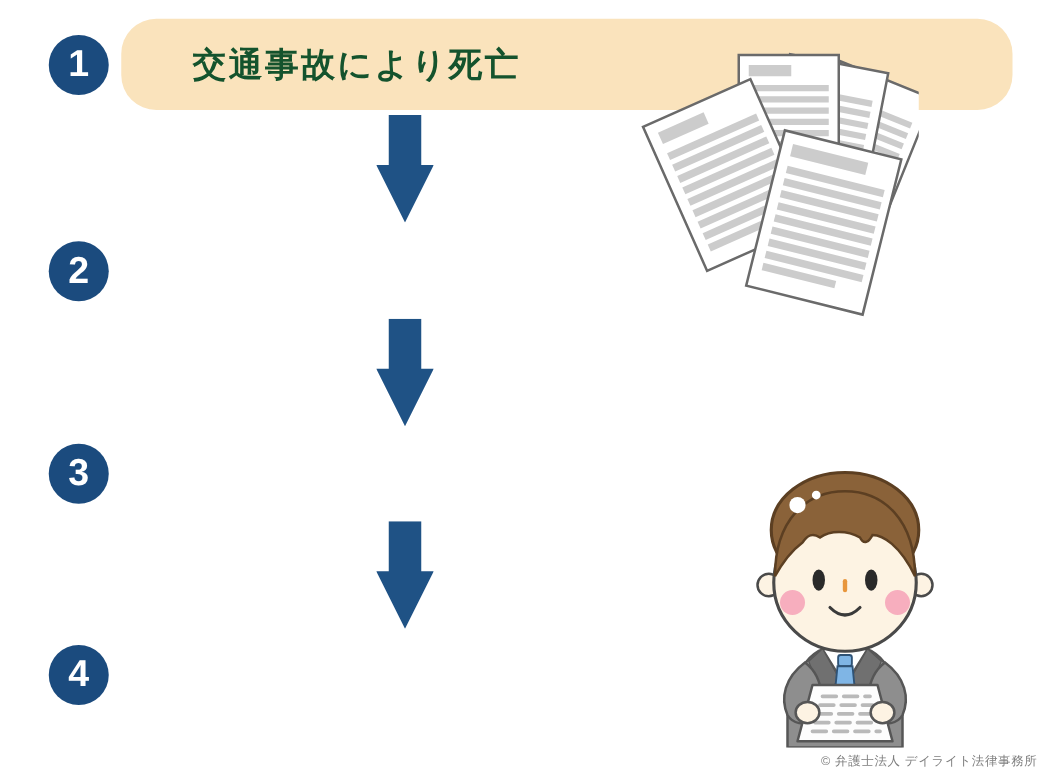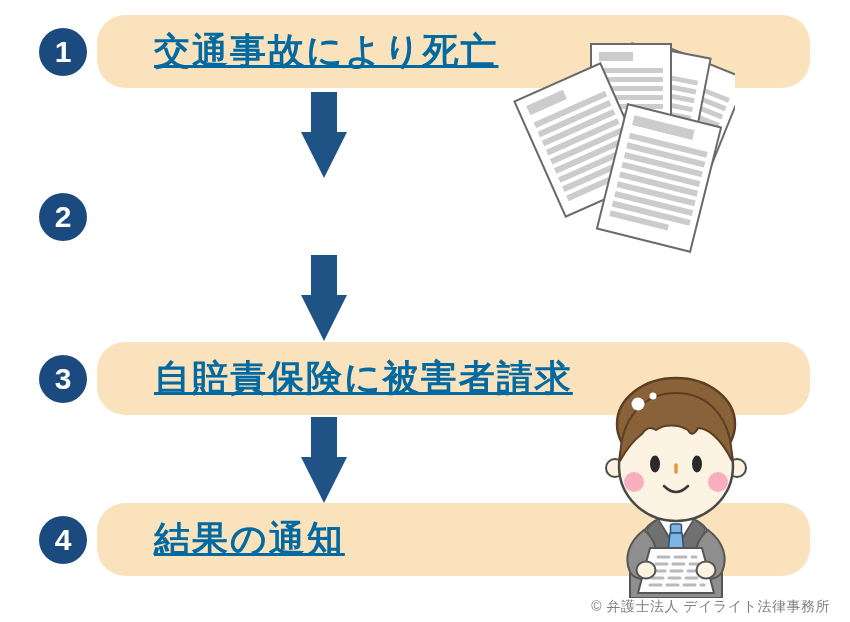--- a/index.html
+++ b/index.html
@@ -18,26 +18,25 @@
     height: 73px;
     background: #FAE3BC;
     border-radius: 28px;
     display: flex;
     align-items: center;
     box-sizing: border-box;
     padding-left: 57px;
     z-index: 1;
   }
   .step-label {
-    font-size: 36px;
+    font-size: 27px;
     font-weight: bold;
-    color: #0369a1;
+    color: #14532d;
     letter-spacing: 2px;
     white-space: nowrap;
-    text-decoration: underline;
   }
   .step-badge {
     position: absolute;
     left: 39px;
     width: 48px;
     height: 48px;
     border-radius: 50%;
     background: #1B4B7E;
     color: #ffffff;
     font-size: 30px;
@@ -67,21 +66,21 @@
     left: 598px;
     top: 366px;
     width: 157px;
     height: 232px;
     z-index: 5;
   }
   .copyright {
     position: absolute;
     right: 20px;
     bottom: 6px;
-    font-size: 14px;
+    font-size: 10px;
     color: #7F7F7F;
     letter-spacing: 0.5px;
     white-space: nowrap;
     margin-top: 10px;
   }
 </style>
 </head>
 <body>
 
 <div class="canvas">
@@ -101,33 +100,27 @@
     <span>2</span>
   </div>
 
   <svg class="arrow" style="top:255px" viewBox="0 0 46 86">
     <path d="M10 0 h26 v40 h10 L23 86 L0 40 h10 Z" fill="#1F5285"></path>
   </svg>
 
   <div class="step-badge" style="top:355px">
     <span>3</span>
   </div>
-  <div class="step-band" style="top:342px">
-    <span class="step-label">自賠責保険に被害者請求</span>
-  </div>
 
   <svg class="arrow" style="top:417px" viewBox="0 0 46 86">
     <path d="M10 0 h26 v40 h10 L23 86 L0 40 h10 Z" fill="#1F5285"></path>
   </svg>
 
   <div class="step-badge" style="top:516px">
     <span>4</span>
-  </div>
-  <div class="step-band" style="top:503px">
-    <span class="step-label">結果の通知</span>
   </div>
 
   <svg class="docs-illustration" viewBox="0 0 240 235">
 
     <g transform="translate(194,86) rotate(22)">
       <rect x="-40" y="-54" width="80" height="108" fill="#ffffff" stroke="#6A6A6A" stroke-width="2"></rect>
       <rect x="-32" y="-46" width="34" height="9" fill="#CCCCCC"></rect>
       <rect x="-32" y="-30" width="64" height="5" fill="#CCCCCC"></rect>
       <rect x="-32" y="-21" width="64" height="5" fill="#CCCCCC"></rect>
       <rect x="-32" y="-12" width="64" height="5" fill="#CCCCCC"></rect>

